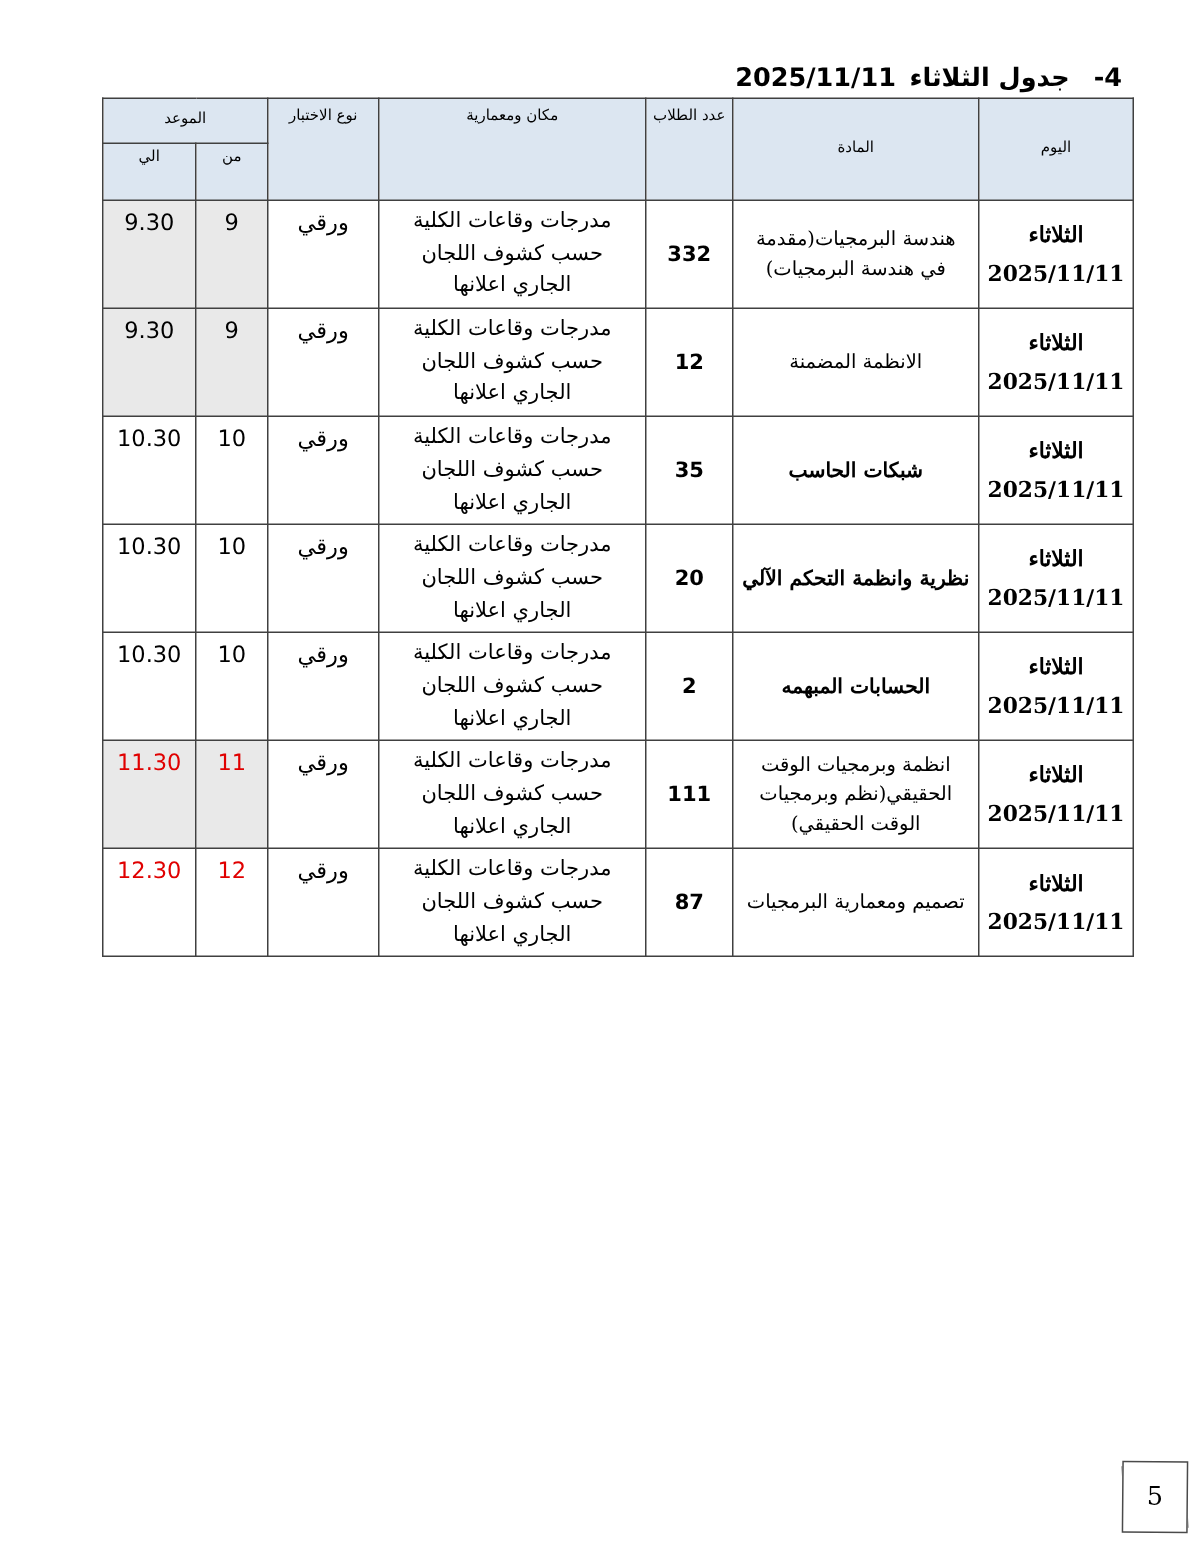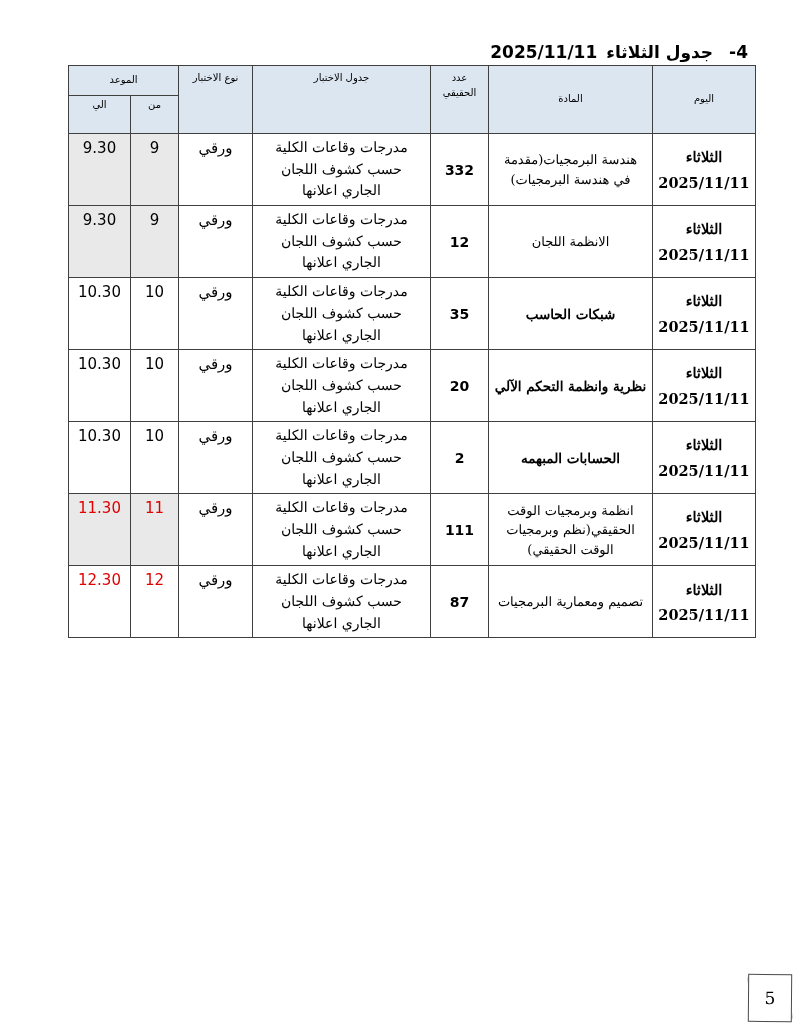--- a/index.html
+++ b/index.html
@@ -96,22 +96,22 @@
       <col style="width:58px">
     <col style="width:178px">
       <col style="width:74px">
       <col style="width:48px">
     <col style="width:62px">
   </colgroup>
   <thead>
     <tr class="h1">
       <th rowspan="2">اليوم</th>
       <th rowspan="2">المادة</th>
-      <th rowspan="2" class="vtop">عدد الحقيقي</th>
-      <th rowspan="2" class="vtop">جدول الاختبار</th>
+      <th rowspan="2" class="vtop">عدد الطلاب</th>
+      <th rowspan="2" class="vtop">مكان ومعمارية</th>
       <th rowspan="2" class="vtop">نوع الاختبار</th>
       <th colspan="2">الموعد</th>
     </tr>
     <tr class="h2">
       <th>من</th>
       <th>الي</th>
     </tr>
   </thead>
   <tbody>
       <tr>
@@ -124,21 +124,21 @@
     <td class="c-location">مدرجات وقاعات الكلية حسب كشوف اللجان الجاري اعلانها</td>
     <td class="c-type">ورقي</td>
     <td class="c-from time-cell shaded">9</td>
     <td class="c-to time-cell shaded">9.30</td>
   </tr>
       <tr>
     <td class="c-day">
       <span class="d1">الثلاثاء</span>
       <span class="d2">2025/11/11</span>
     </td>
-    <td class="c-subject">الانظمة اللجان</td>
+    <td class="c-subject">الانظمة المضمنة</td>
     <td class="c-students">12</td>
     <td class="c-location">مدرجات وقاعات الكلية حسب كشوف اللجان الجاري اعلانها</td>
     <td class="c-type">ورقي</td>
     <td class="c-from time-cell shaded">9</td>
     <td class="c-to time-cell shaded">9.30</td>
   </tr>
       <tr>
     <td class="c-day">
       <span class="d1">الثلاثاء</span>
       <span class="d2">2025/11/11</span>

